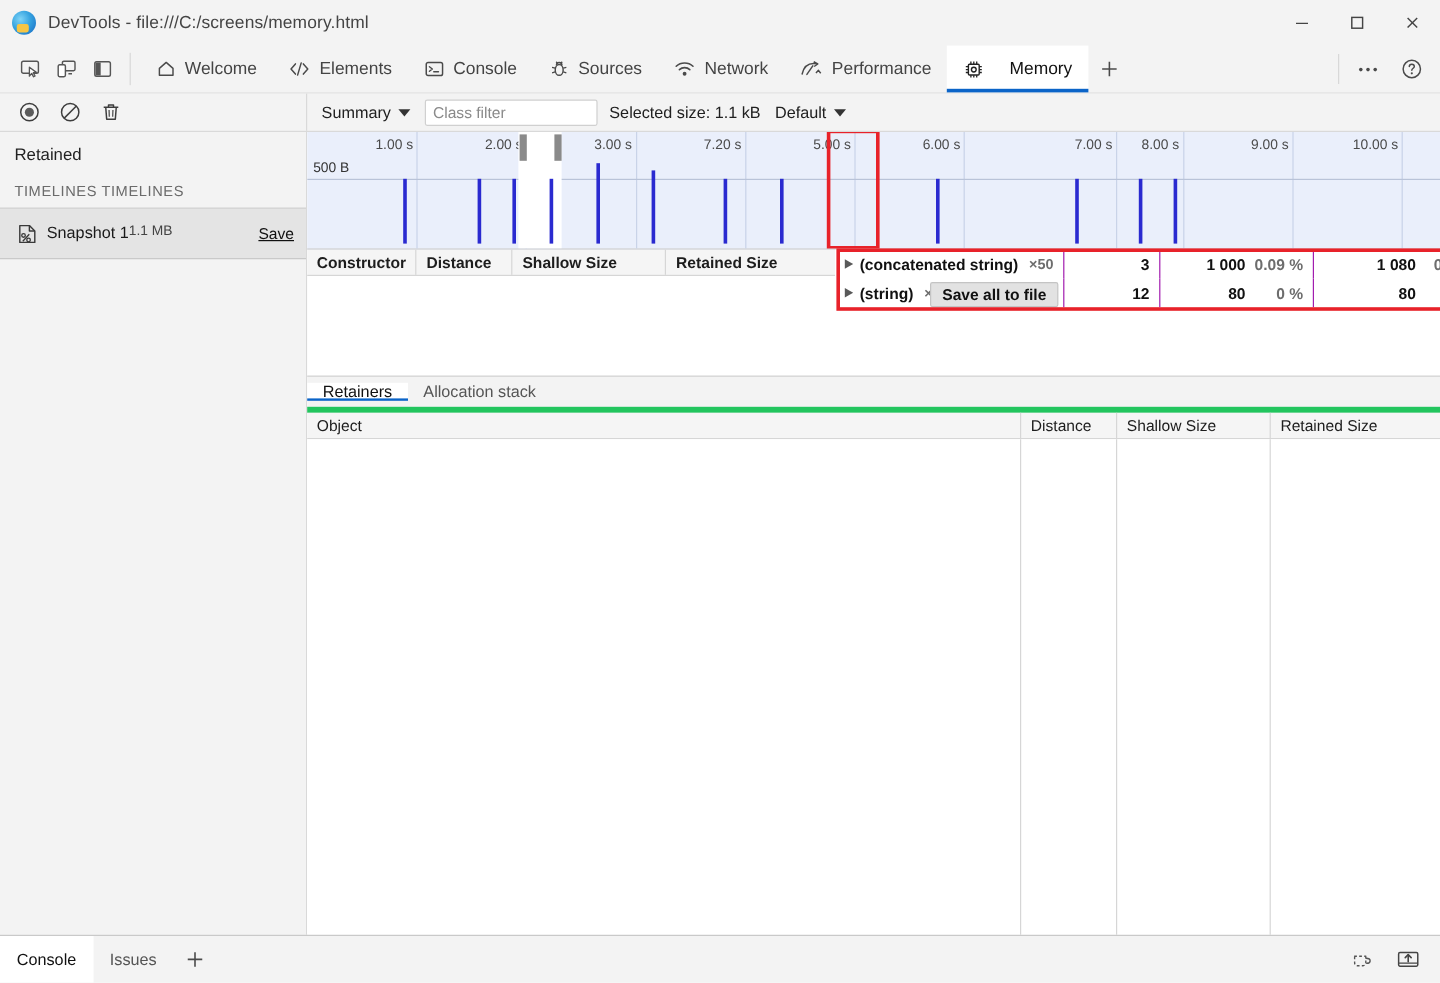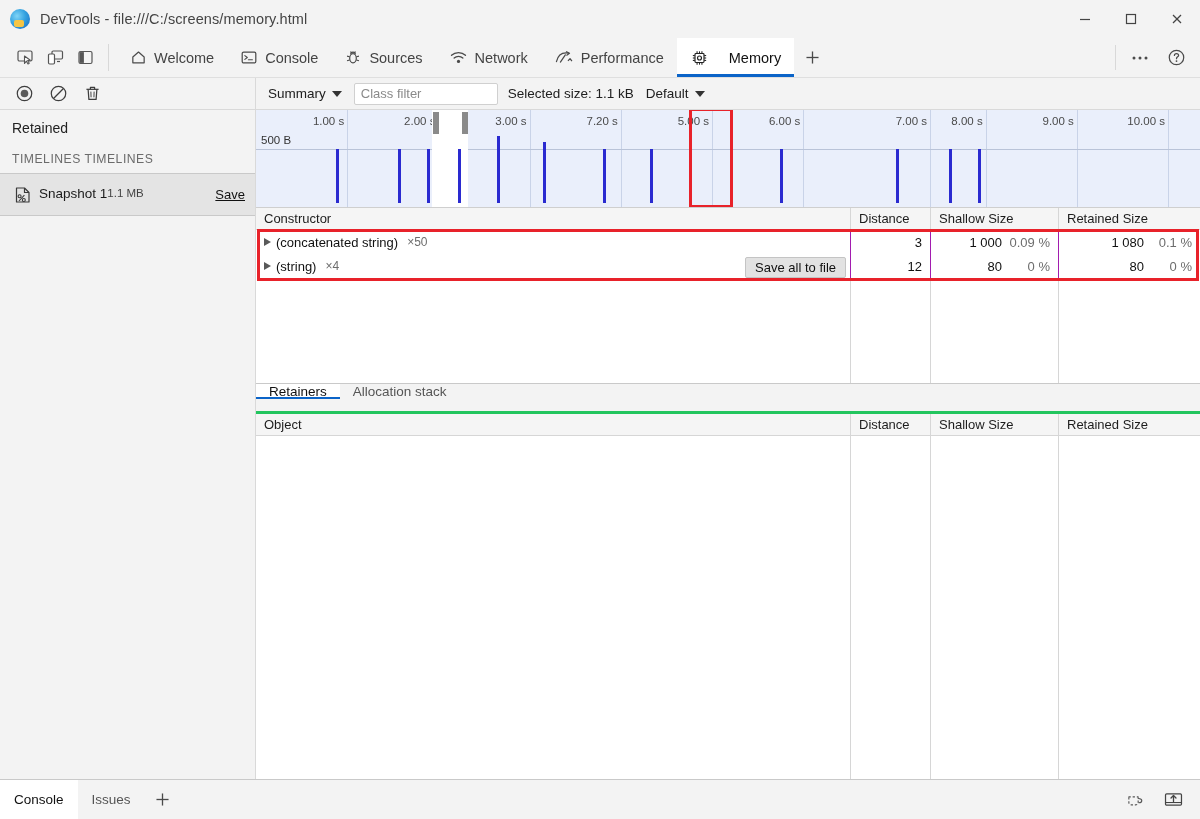--- a/index.html
+++ b/index.html
@@ -187,21 +187,21 @@
   }
   .ov-handle {
     position: absolute; top: 2px; width: 6px; height: 22px;
     background: #8a8a8a;
   }
   .ov-redbox {
     position: absolute; border: 3px solid #e8222a; pointer-events: none;
   }
 
   
-  .ctable { display: flex; flex-direction: column; flex: 0 0 auto; }
+  .ctable { display: flex; flex: 0 0 auto; font-weight: bold; }
   .ct-head {
     display: flex; height: 22px; min-height:22px; background: #f5f5f5;
     border-bottom: 1px solid #d6d6d6; align-items: center;
   }
   .ct-head .cell { font-size: 13px; color: #1d1d1d; }
   .cell {
     padding: 0 8px; display: flex; align-items: center;
     border-right: 1px solid #d6d6d6; height: 100%;
     overflow: hidden; white-space: nowrap;
   }
@@ -229,21 +229,21 @@
     font-size: 13px; color: #111; padding: 2px 9px;
   }
   .ct-filler { flex: 1 1 auto; display: flex; background: #fff; min-height:0; }
   .ct-filler .cell { border-right: 1px solid #d6d6d6; }
   .ct-filler .c-retained { border-right: none; }
 
   
   .retainers { display: flex; flex-direction: column; flex: 1 1 auto; min-height: 0; border-top: 1px solid #c9c9c9;}
   .ret-tabs {
     display: flex; height: 30px; min-height: 30px; background: #f3f3f3;
-    align-items: flex-start; border-bottom: 3px solid #22c55e;
+    align-items: center; border-bottom: 5px solid #22c55e;
   }
   .ret-tab {
     display: flex; align-items: center; padding: 0 13px;
     font-size: 13.5px; color: #555; position: relative;
   }
   .ret-tab.active { background: #fff; color: #111; }
   .ret-tab.active:after {
     content:""; position:absolute; left:0; right:0; bottom:0;
     height:2.5px; background:#0b64c8;
   }
@@ -322,20 +322,30 @@
     </div>
 
     <div class="tabs">
       <div class="tab">
         <span class="tab-ico">
           <svg width="17" height="17" viewBox="0 0 18 18">
               <path d="M3 8.4 L9 3.2 L15 8.4 L15 14.6 L3 14.6 Z" fill="none" stroke="#4a4a4a" stroke-width="1.3" stroke-linejoin="round"></path>
             </svg>
         </span>
         <span>Welcome</span>
+      </div>
+      <div class="tab">
+        <span class="tab-ico">
+          <svg width="19" height="17" viewBox="0 0 20 18">
+              <path d="M6.5 4.5 L2.6 9 L6.5 13.5" fill="none" stroke="#4a4a4a" stroke-width="1.3" stroke-linecap="round" stroke-linejoin="round"></path>
+              <path d="M13.5 4.5 L17.4 9 L13.5 13.5" fill="none" stroke="#4a4a4a" stroke-width="1.3" stroke-linecap="round" stroke-linejoin="round"></path>
+              <line x1="11.6" y1="3.6" x2="8.4" y2="14.4" stroke="#4a4a4a" stroke-width="1.3" stroke-linecap="round"></line>
+            </svg>
+        </span>
+        <span>Elements</span>
       </div>
       <div class="tab">
         <span class="tab-ico">
           <svg width="18" height="17" viewBox="0 0 18 18">
               <rect x="1.8" y="3.2" width="14.4" height="11.6" rx="1.6" fill="none" stroke="#4a4a4a" stroke-width="1.3"></rect>
               <path d="M4.6 7 L7.2 9 L4.6 11" fill="none" stroke="#4a4a4a" stroke-width="1.2" stroke-linecap="round" stroke-linejoin="round"></path>
               <line x1="8.4" y1="11.4" x2="12.6" y2="11.4" stroke="#4a4a4a" stroke-width="1.2" stroke-linecap="round"></line>
             </svg>
         </span>
         <span>Console</span>

